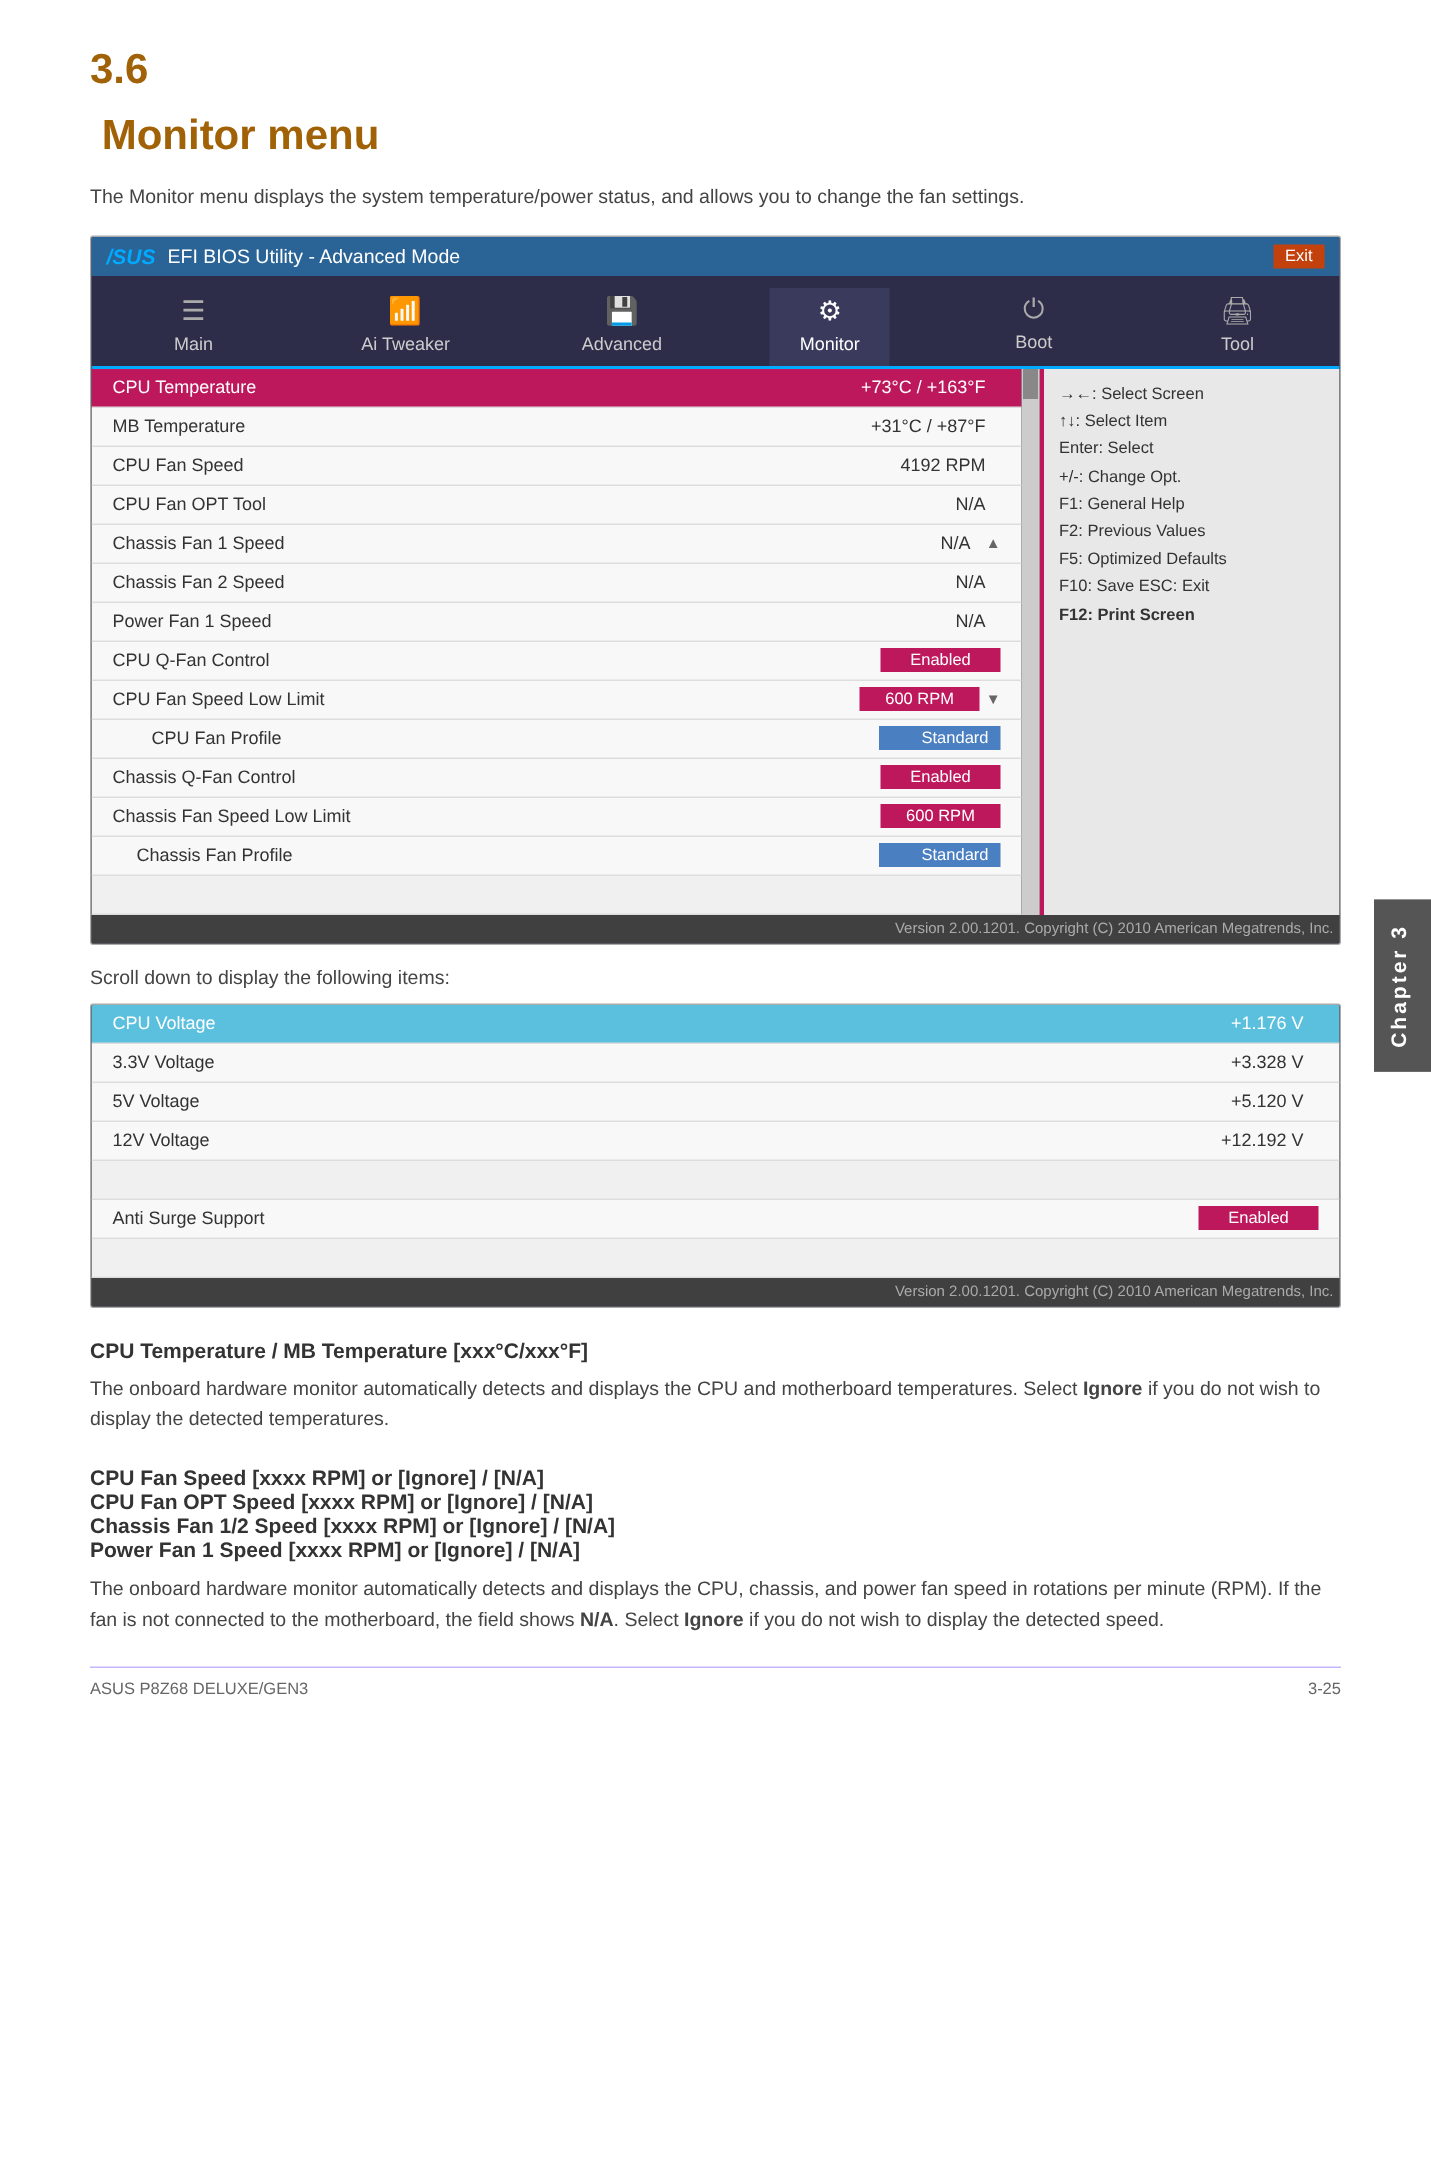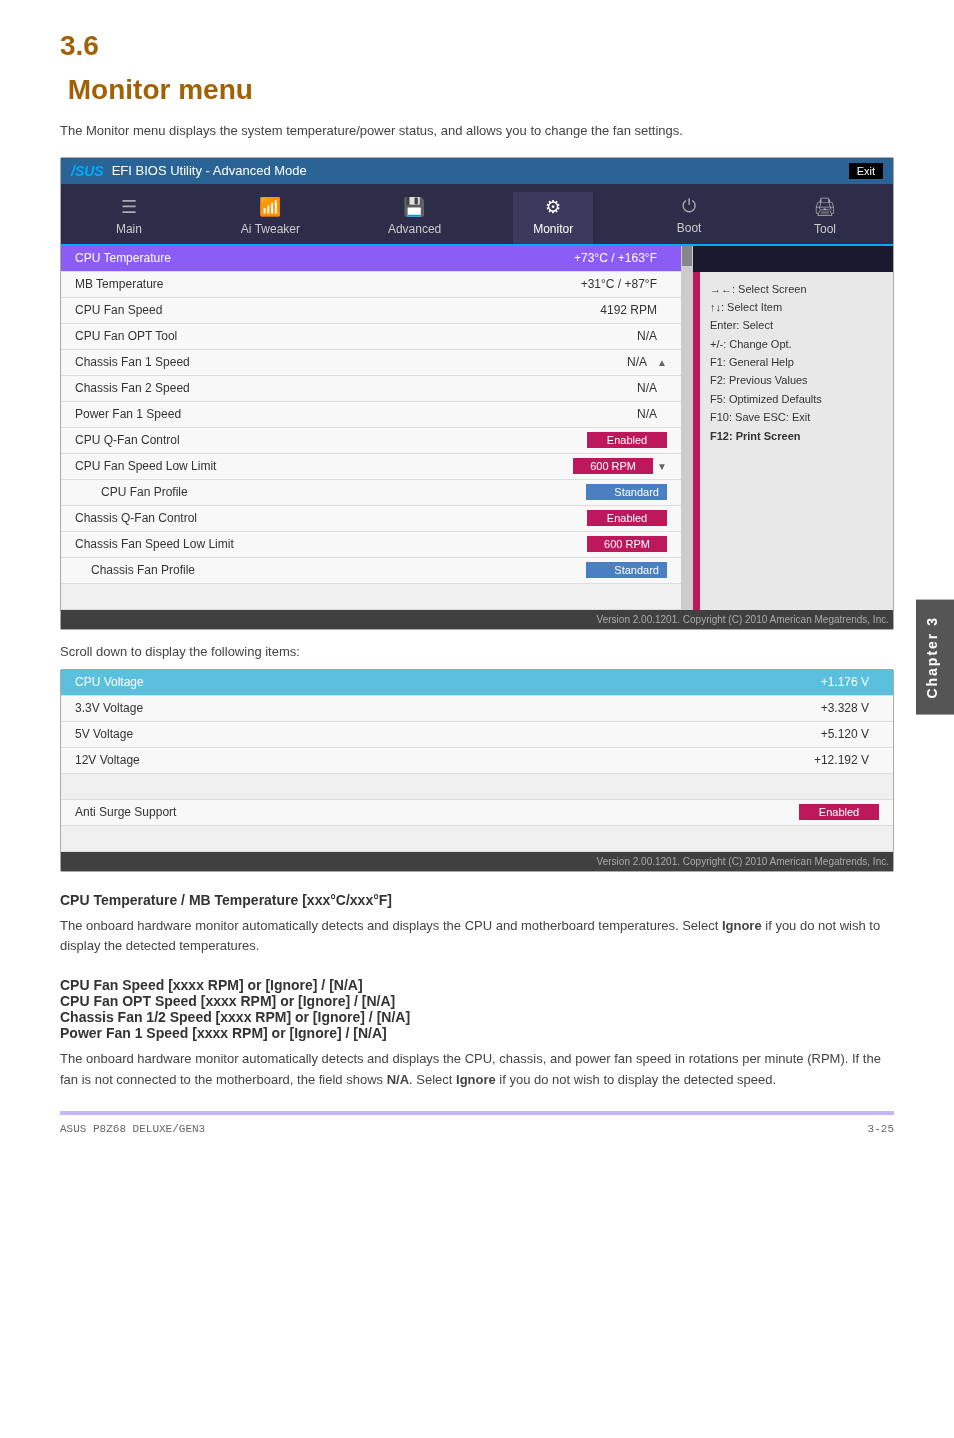--- a/index.html
+++ b/index.html
@@ -60,21 +60,21 @@
       color: #00aaff;
       font-style: italic;
     }
 
     .bios-titlebar-text {
       color: #fff;
       font-size: 13px;
     }
 
     .exit-btn {
-      background: #000000;
+      background: #c2410c;
       color: #fff;
       font-size: 11px;
       padding: 2px 8px;
       border: none;
       cursor: pointer;
     }
 
     
     .bios-nav {
       background: #2d2d4a;
@@ -114,22 +114,21 @@
       flex: 1;
       padding: 0;
     }
 
     .bios-sidebar {
       width: 200px;
       background: #e8e8e8;
       padding: 10px;
       font-size: 11px;
       color: #333;
-      border-left: 7px solid #be185d;
-      margin-top: 26px;
+      border-left: 3px solid #be185d;
     }
 
     .bios-sidebar p {
       margin-bottom: 3px;
       line-height: 1.4;
     }
 
     .bios-sidebar strong {
       font-weight: bold;
     }
@@ -253,26 +252,25 @@
       font-weight: bold;
       padding: 16px 8px;
       letter-spacing: 2px;
     }
 
     
     .page-footer {
       display: flex;
       justify-content: space-between;
       align-items: center;
-      border-top: 4px solid #c4b5fd;
+      border-top: 1px solid #c4b5fd;
       padding-top: 8px;
       margin-top: 20px;
       font-size: 11px;
       color: #666;
-      font-family: Liberation Mono, monospace;
     }
 
     .scroll-label {
       font-size: 13px;
       color: #444;
       margin-bottom: 10px;
     }
 
     .indented {
       padding-left: 24px;
@@ -325,21 +323,21 @@
       </div>
       <div class="bios-nav-item">
         <span class="nav-icon">🖨</span>
         <span>Tool</span>
       </div>
     </div>
 
     <div class="scrollbar-area">
       <div class="bios-main">
 
-        <div class="monitor-row" style="background:#8b5cf6;">
+        <div class="monitor-row" style="background:#be185d;">
           <span class="row-label" style="color:#fff;">CPU Temperature</span>
           <span class="row-value" style="color:#fff;">+73°C / +163°F</span>
         </div>
         <div class="monitor-row">
           <span class="row-label">MB Temperature</span>
           <span class="row-value">+31°C / +87°F</span>
         </div>
         <div class="monitor-row">
           <span class="row-label">CPU Fan Speed</span>
           <span class="row-value">4192 RPM</span>

